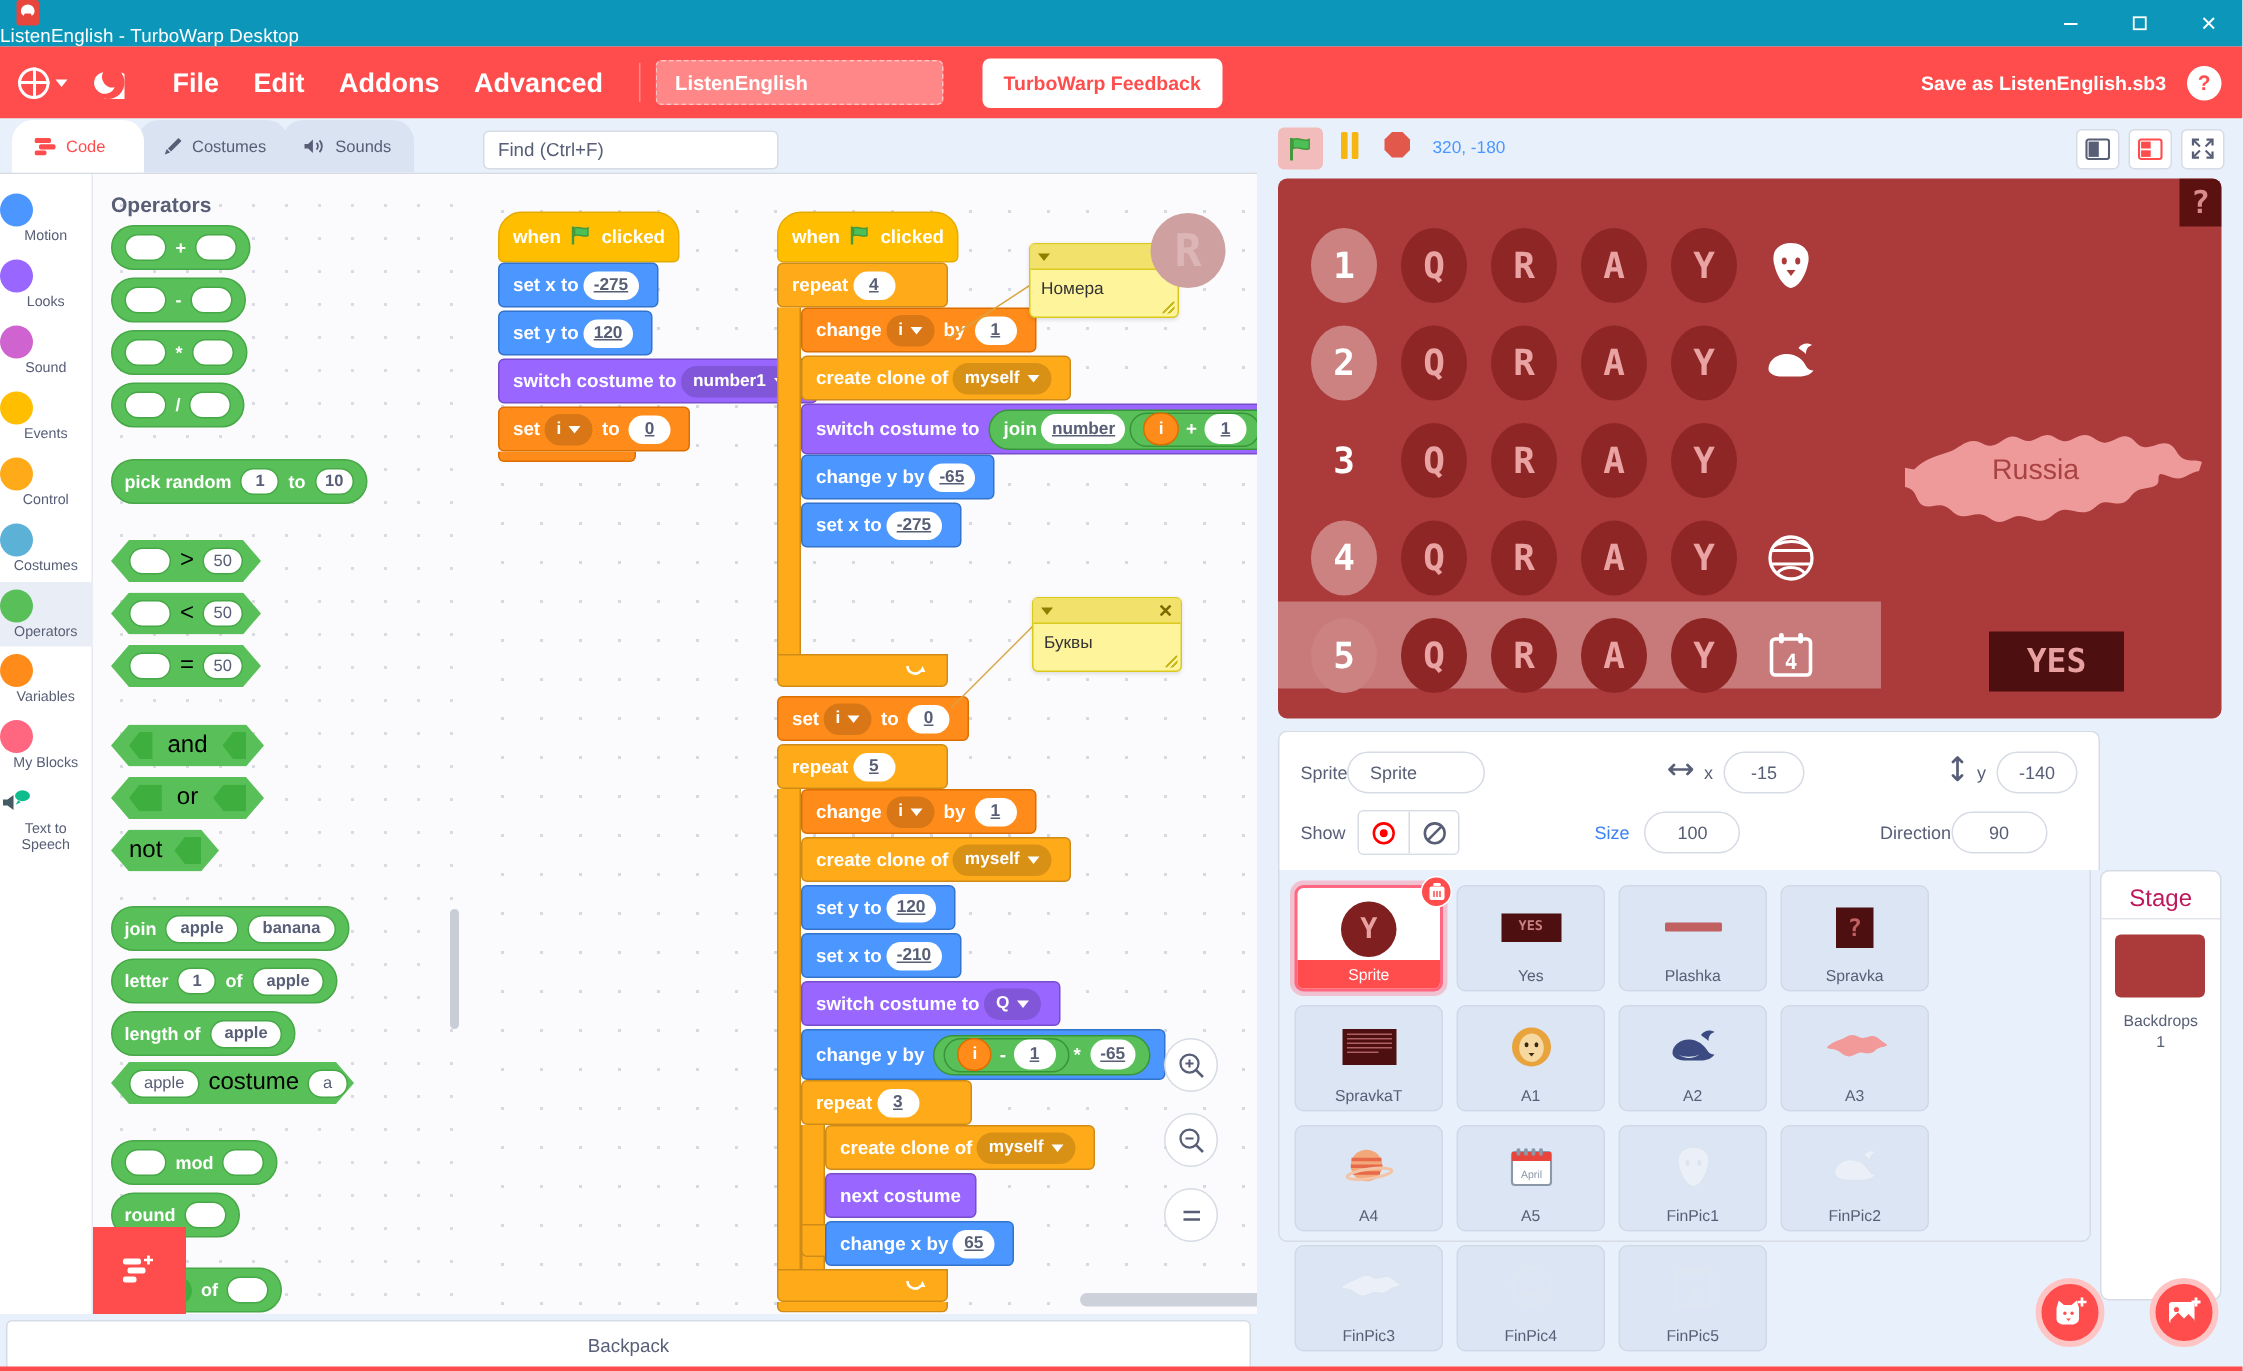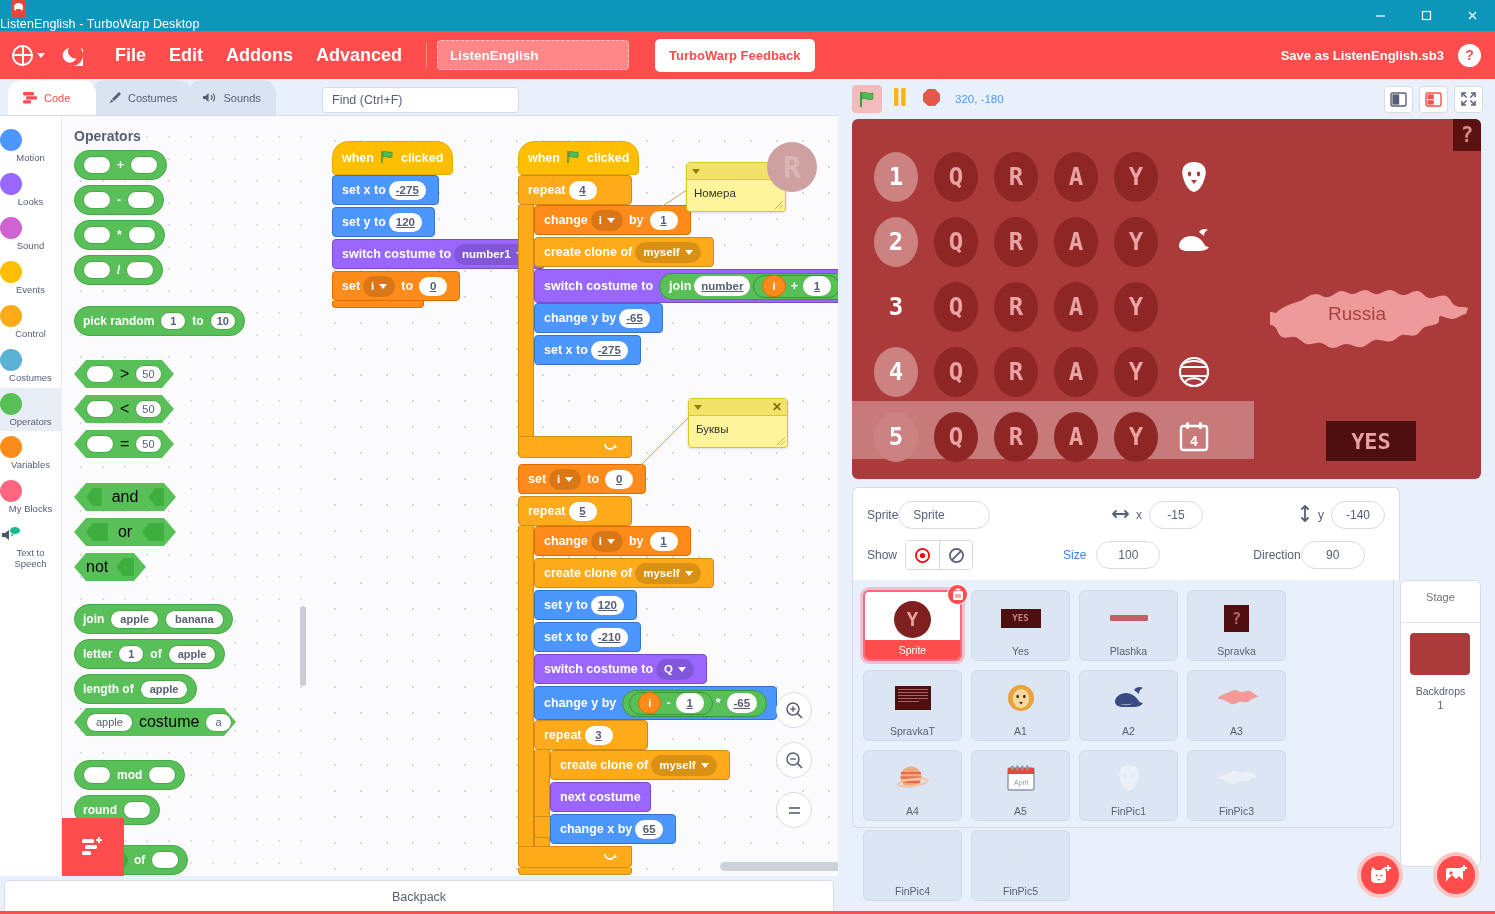--- a/index.html
+++ b/index.html
@@ -187,21 +187,21 @@
   .spcard.sel{background:#fff;border:2px solid #ff6680;box-shadow:0 0 0 3px rgba(255,102,128,.35);}
   .spthumb{height:40px;display:flex;align-items:center;justify-content:center;}
   .spname{font-size:10.5px;color:#575e75;position:absolute;bottom:0;left:0;right:0;height:19px;
     display:flex;align-items:center;justify-content:center;border-radius:0 0 4px 4px;}
   .spcard.sel .spname{background:#ff4c4c;color:#fff;}
   .delbadge{position:absolute;right:-8px;top:-8px;width:21px;height:21px;border-radius:50%;
     background:#ff4c4c;border:1px solid #fff;display:flex;align-items:center;justify-content:center;}
 
   .stagepane{width:82px;margin-left:6px;background:#fff;border:1px solid #d6dbe4;border-radius:6px;
     height:287px;display:flex;flex-direction:column;align-items:center;padding-top:10px;}
-  .sp-t{font-size:11px;color:#737373;margin-bottom:19px;}
+  .sp-t{font-size:16px;color:#be185d;margin-bottom:3px;}
   .sp-div{width:100%;height:1px;background:#e2e6ec;margin-bottom:10px;}
   .sp-thumb{width:60px;height:42px;background:#ab3a3a;border-radius:4px;}
   .sp-bd{font-size:10.5px;color:#575e75;margin-top:10px;}
   .sp-n{font-size:10.5px;color:#575e75;margin-top:2px;}
 
   .fabs{position:absolute;right:16px;bottom:16px;display:flex;gap:30px;}
   .fab{width:46px;height:46px;border-radius:50%;background:#ff4c4c;border:4px solid #ffc4c4;
     display:flex;align-items:center;justify-content:center;cursor:pointer;}
 
   .botline{position:absolute;left:0;bottom:0;width:1495px;height:3px;background:#ff4c4c;}
@@ -1002,20 +1002,29 @@
         <div class="spthumb">
           <svg width="30" height="30" viewBox="0 0 34 34" opacity=".45">
                 <path d="M17 2c5 0 9 2 11 6 1 3 1 6 0 9-1 5-5 14-11 15C11 31 7 22 6 17c-1-3-1-6 0-9C8 4 12 2 17 2z" fill="#fff" stroke="#dde3ec" stroke-width="1"></path>
                 <ellipse cx="12.5" cy="14" rx="1.5" ry="2.2" fill="#dde3ec"></ellipse>
                 <ellipse cx="21.5" cy="14" rx="1.5" ry="2.2" fill="#dde3ec"></ellipse>
               </svg>
         </div>
         <div class="spname">FinPic1</div>
       </div>
 
+      <div class="spcard">
+        <div class="spthumb">
+          <svg width="34" height="28" viewBox="0 0 34 28" opacity=".45">
+                <path d="M3 18c0-5 5-9 11-9 6 0 10 4 12 7 1 2 3 3 5 3-2 3-6 4-9 4H11c-4 0-8-2-8-5z" fill="#fff" stroke="#dde3ec"></path>
+                <path d="M22 6c2-3 6-4 9-2-3 1-4 3-4 6-2-2-4-3-5-4z" fill="#fff" stroke="#dde3ec"></path>
+              </svg>
+        </div>
+        <div class="spname">FinPic2</div>
+      </div>
 
       <div class="spcard">
         <div class="spthumb">
           <svg width="42" height="20" viewBox="0 0 42 20" opacity=".45">
                 <path d="M2 10c3-3 6-4 9-5 3-1 5-3 8-3 3 0 4 2 7 2 3 0 5-2 8-1 3 1 4 3 6 4 1 1 2 1 2 2-2 1-4 1-6 2-2 1-3 3-5 3-3 1-5-1-8 0-3 1-5 3-8 2-3-1-4-3-7-4-2-1-5 0-6-2z" fill="#fff" stroke="#dde3ec"></path>
               </svg>
         </div>
         <div class="spname">FinPic3</div>
       </div>
 

